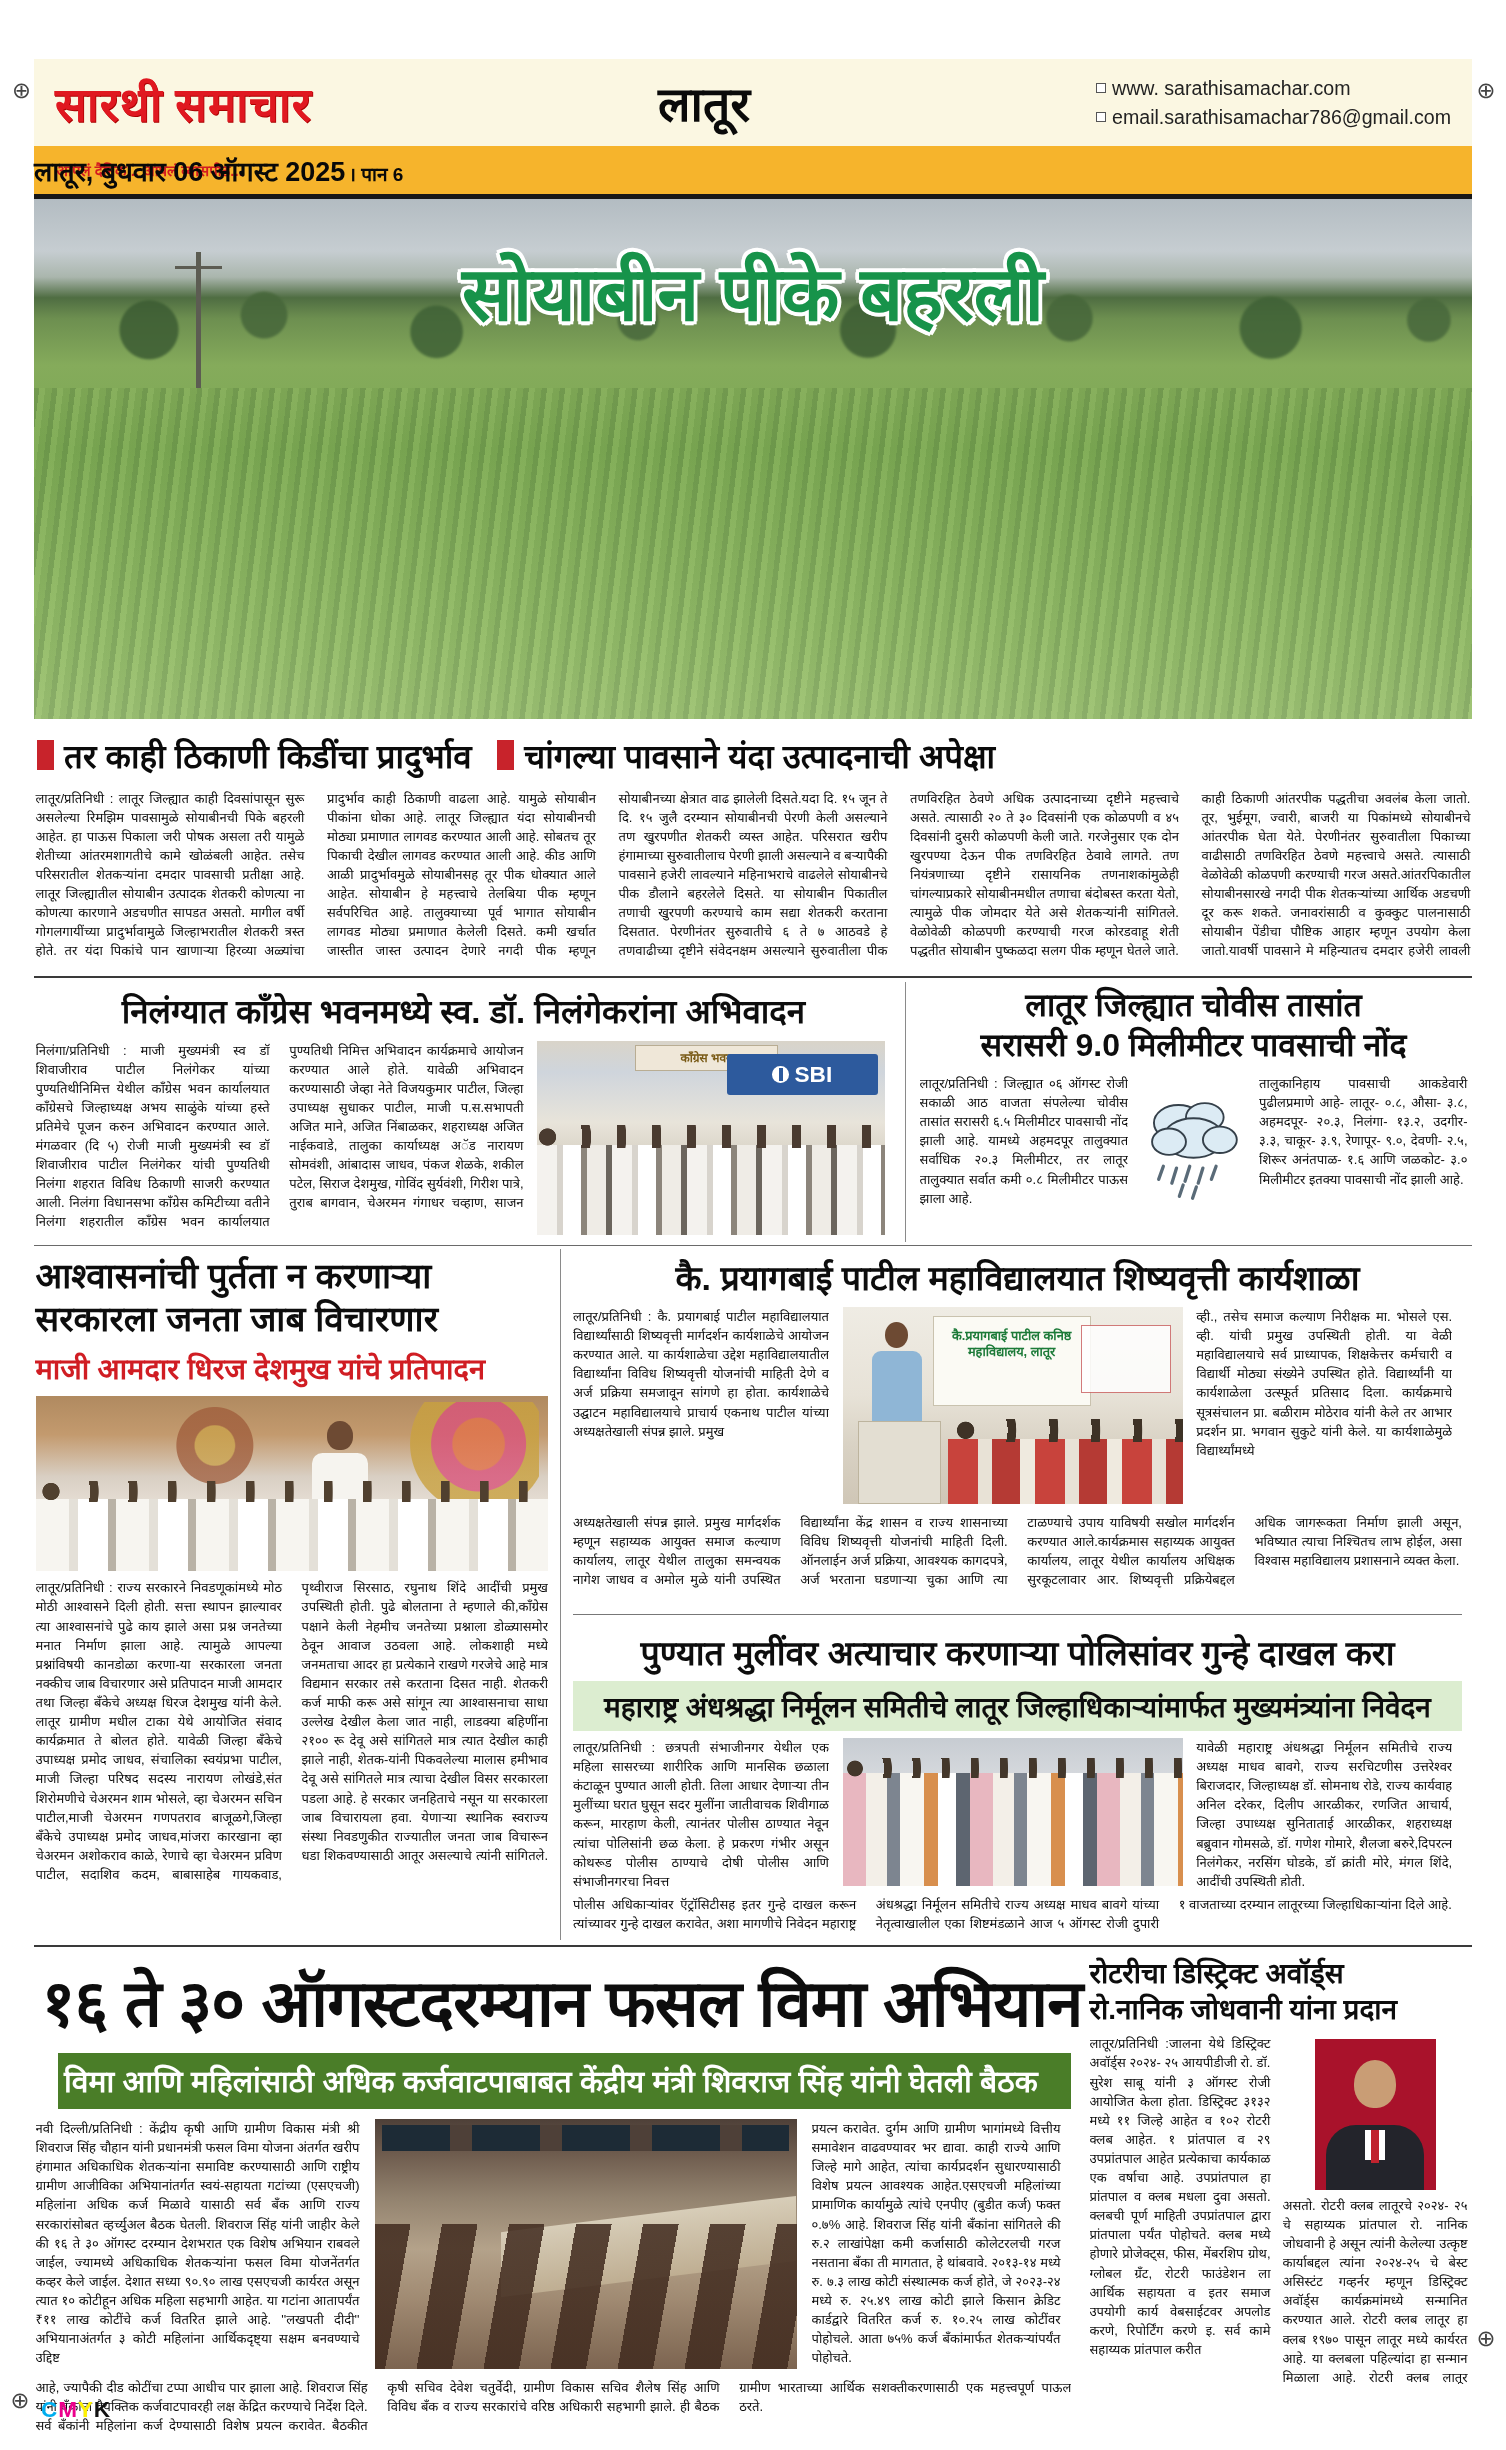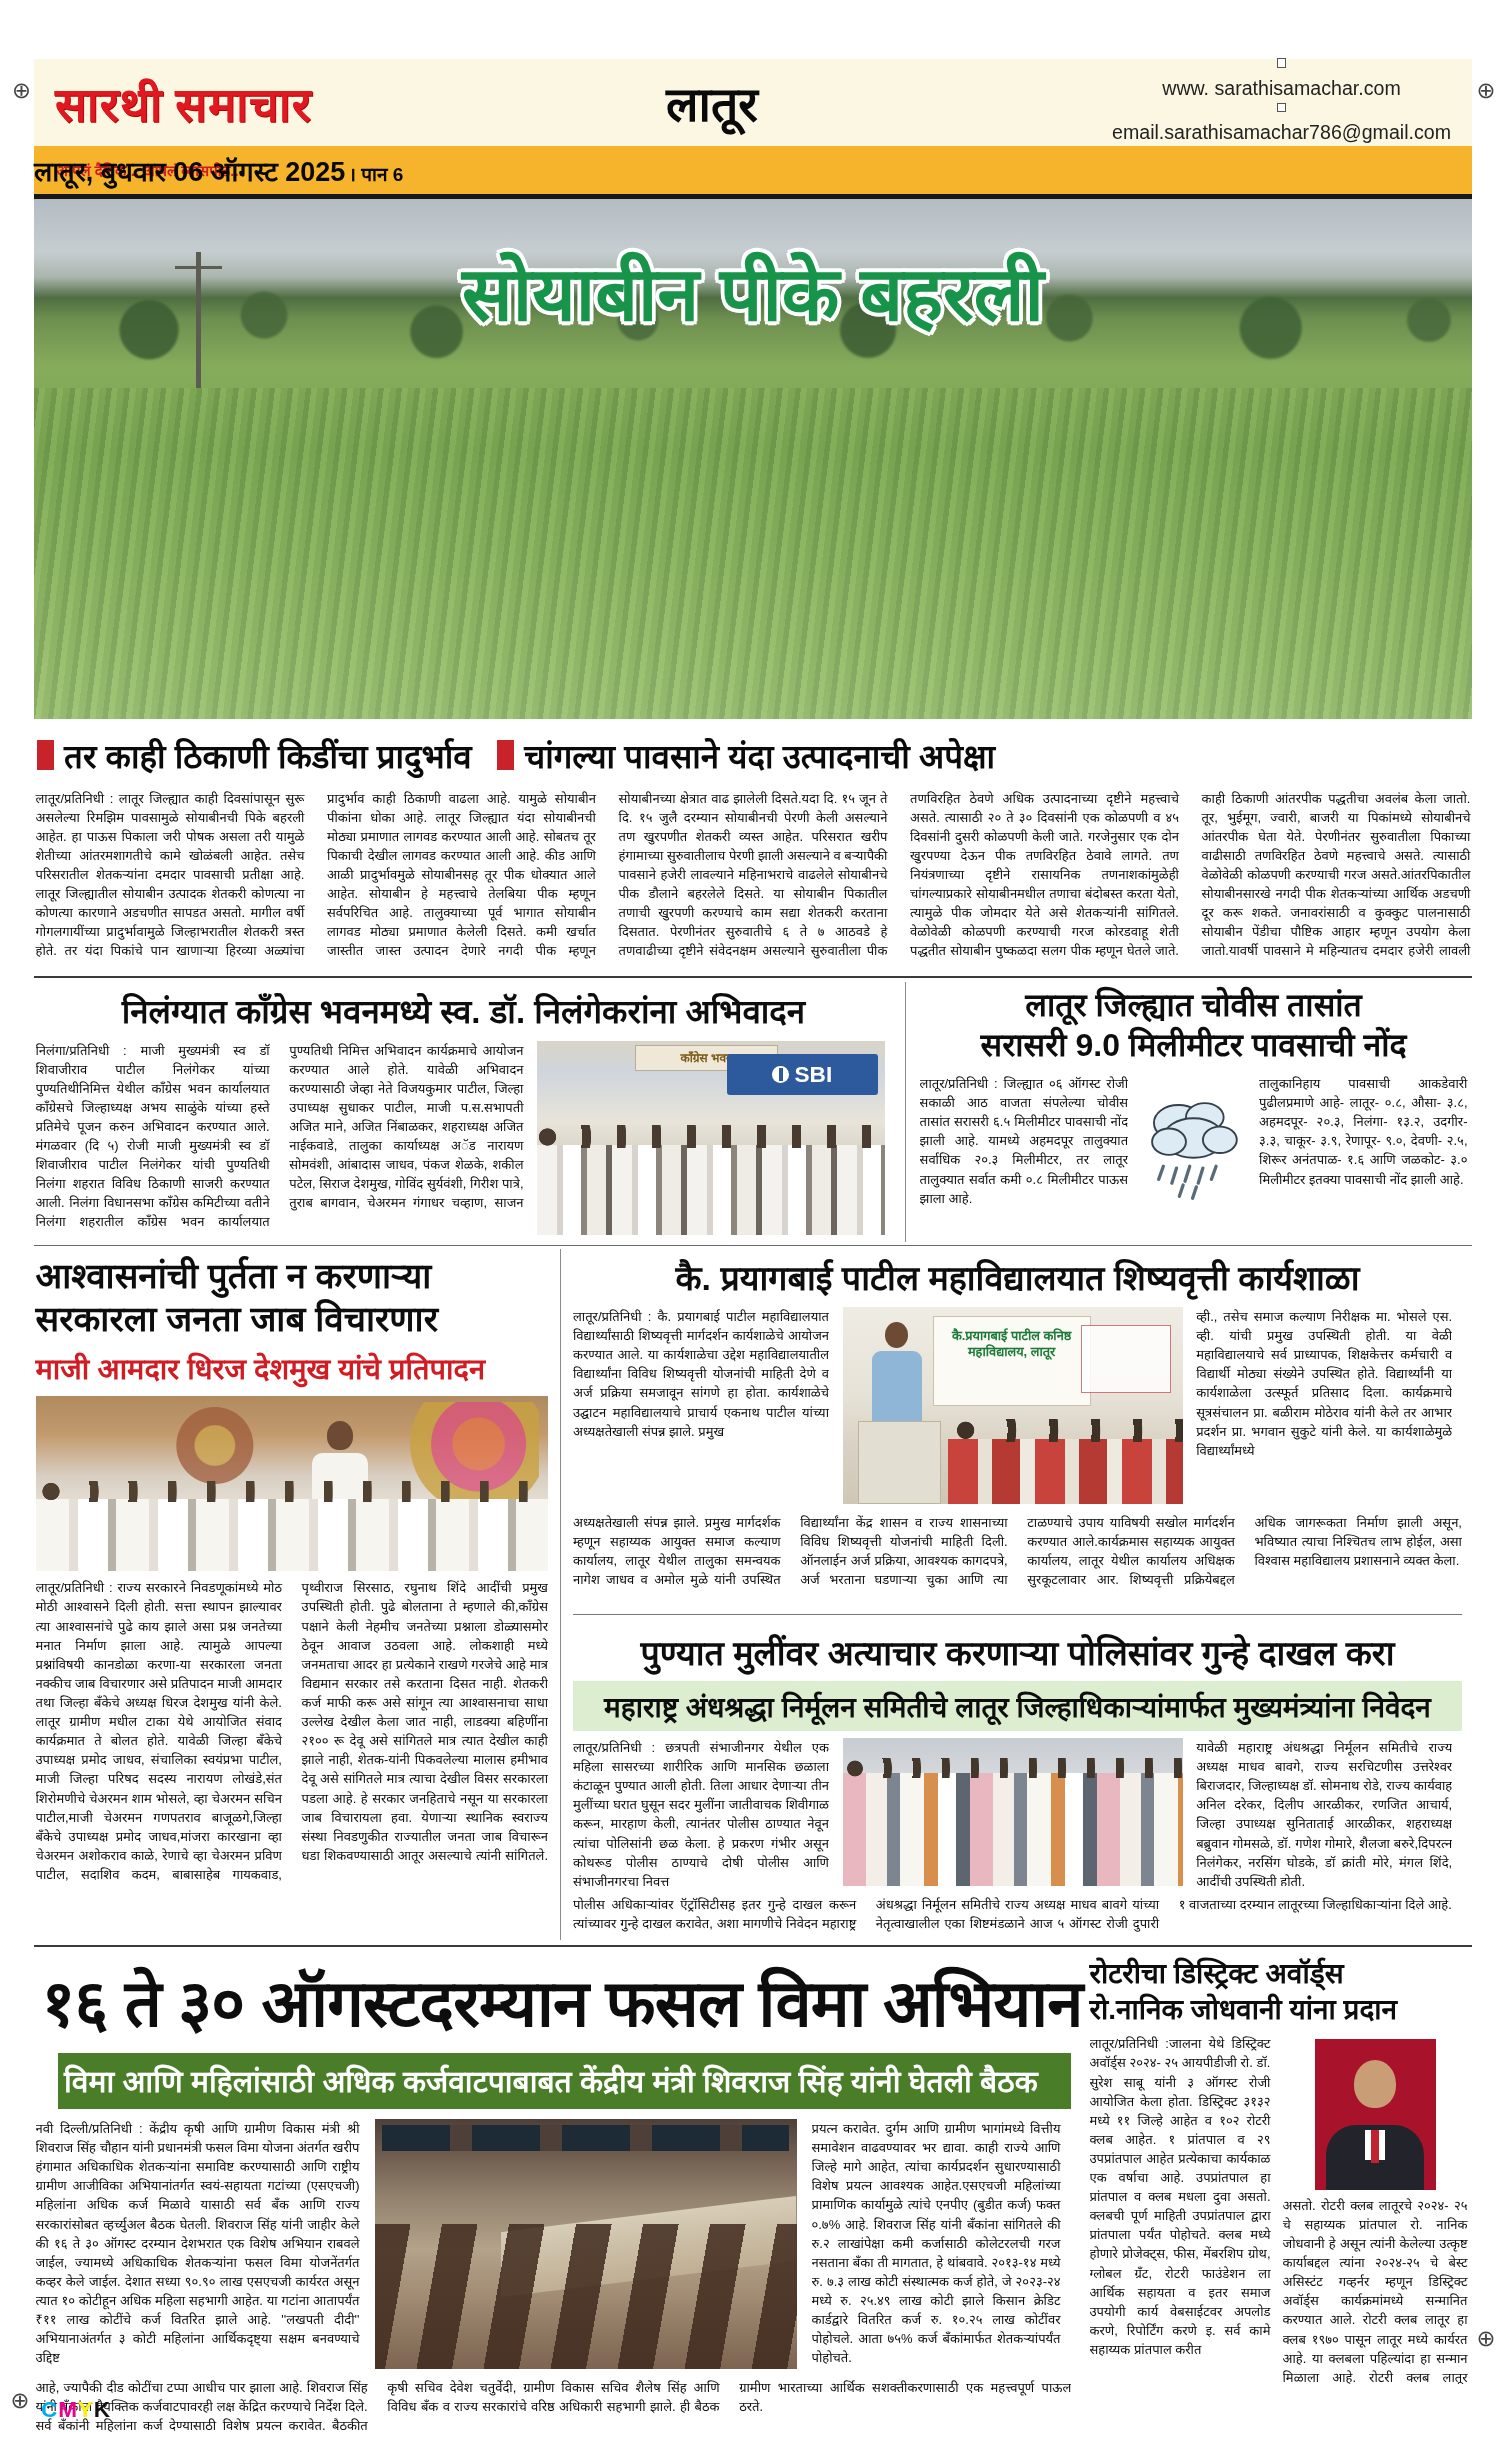--- a/index.html
+++ b/index.html
@@ -12,21 +12,21 @@
   .cmyk { position:absolute; font-size:22.6px; font-weight:700; letter-spacing:0.8px; }
   .cmyk .c{color:#00aeef}.cmyk .m{color:#ec008c}.cmyk .y{color:#fff200; text-shadow:0 0 0.8px #bbb}.cmyk .k{color:#111}
 
   .paper { position:absolute; left:34px; right:34px; top:59px; }
 
   
   .masthead { background:#fbf7e2; height:87px; display:flex; align-items:center; justify-content:space-between; padding:0 21px; }
   .mast-name { color:#e01820; font-family:"Liberation Serif", serif; font-weight:800; font-size:47px; letter-spacing:0.8px; text-shadow:0.8px 0.8px 0 #a00; }
   .mast-edition { font-weight:800; font-size:48px; color:#0a0a0a; }
   .mast-contacts { font-size:19.6px; color:#222; line-height:1.45; }
-  .mast-contacts .row { display:flex; align-items:center; gap:6px;flex-direction:column; }
+  .mast-contacts .row { display:flex; align-items:center; gap:6px; }
   .sq { display:inline-block; width:9.8px; height:9.8px; border:1.5px solid #555; background:#fff; }
 
   
   .datebar { background:#f6b42c; height:53px; border-bottom:5.3px solid #181818; display:flex; align-items:center; justify-content:space-between; padding:0 22.6px; }
   .tagline { color:#d31a20; font-weight:800; font-size:15px; }
   .dateline-center { position:absolute; left:0; right:0; text-align:left; pointer-events:none; }
   .dateline-main { font-weight:800; font-size:27px; color:#090909; }
   .dateline-page { font-weight:700; font-size:19px; color:#090909; }
   .datebar { position:relative; }
 

